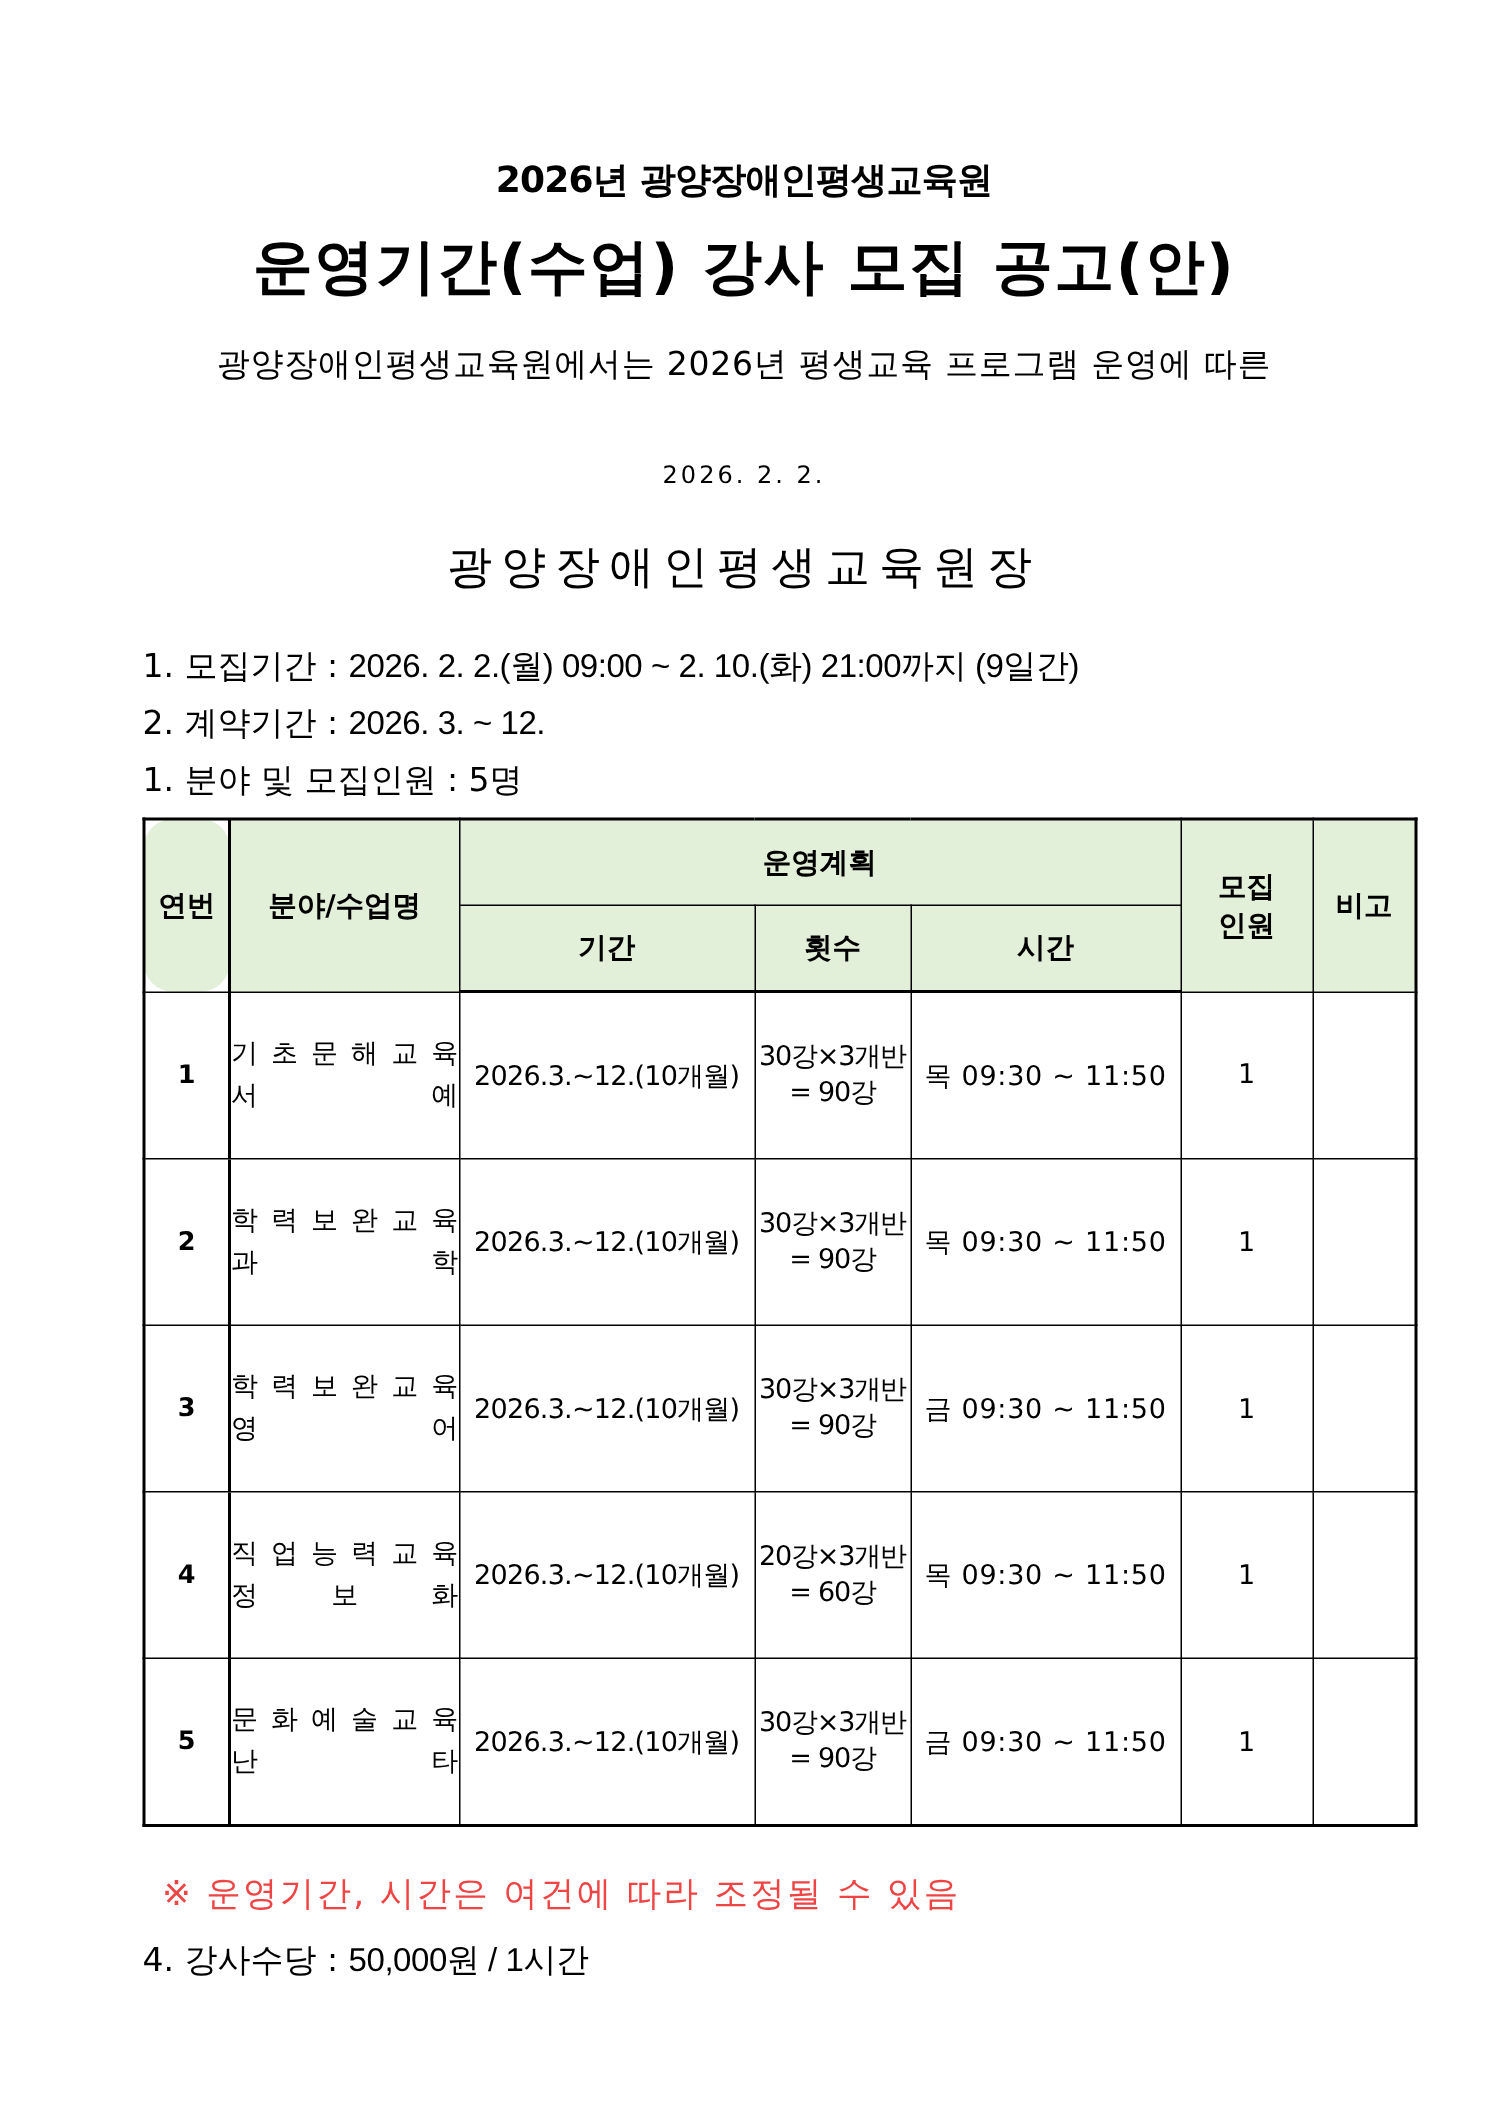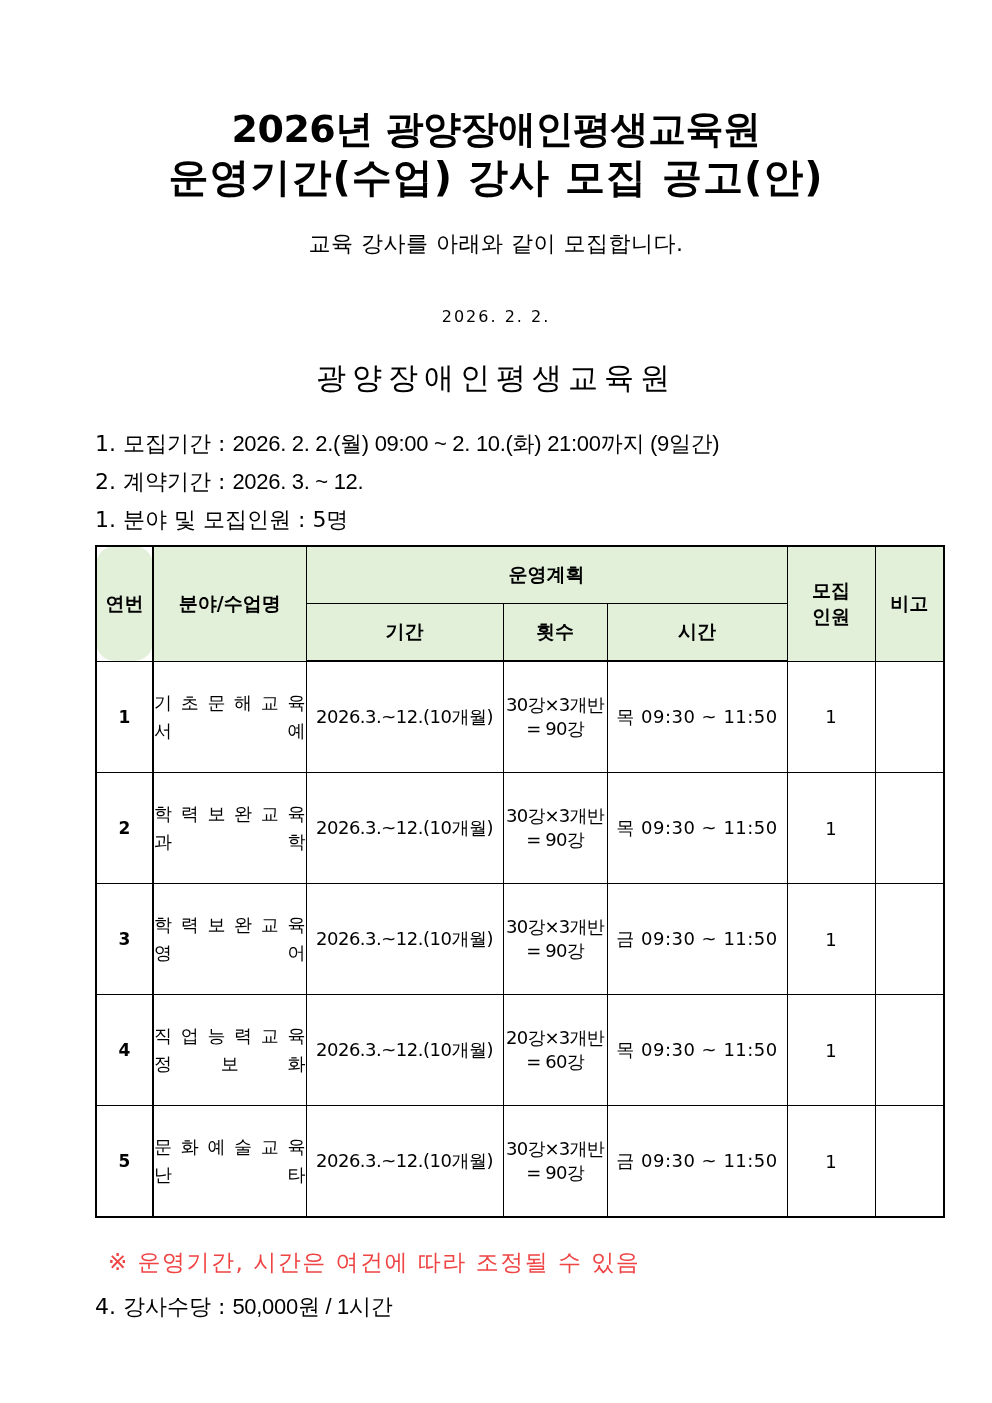--- a/index.html
+++ b/index.html
@@ -3,21 +3,21 @@
 <meta charset="utf-8">
 <style>
   html, body { margin: 0; padding: 0; background: #ffffff; }
   body {
     width: 992px; height: 1403px; position: relative; overflow: hidden;
     font-family: "DejaVu Sans", "Liberation Sans", sans-serif; color: #000;
   }
   .abs { position: absolute; }
   .center { left: 0; width: 992px; text-align: center; }
   .title1 {
-    top: 104px; font-size: 38px; font-weight: bold; letter-spacing: -0.5px;
+    top: 104px; font-size: 24px; font-weight: bold; letter-spacing: -0.5px;
   }
   .title2 {
     top: 150px; font-size: 40px; font-weight: bold; letter-spacing: 1px;
   }
   .intro {
     top: 226px; font-family: "DejaVu Sans", sans-serif; font-size: 22px; line-height: 36px;
     letter-spacing: 0.5px;
   }
   .date {
     top: 307px; font-size: 16px; letter-spacing: 2px;
@@ -64,25 +64,25 @@
     left: 108px; top: 1247px; font-size: 23px; color: #ef4444; letter-spacing: 1.5px;
   }
 </style>
 </head>
 <body>
 
 <div class="abs center title1">2026년 광양장애인평생교육원</div>
 <div class="abs center title2">운영기간(수업) 강사 모집 공고(안)</div>
 
 <div class="abs center intro">
-  <div>교육 강사를 아래와 같이 모집합니다.</div>
+  <div>광양장애인평생교육원에서는 2026년 평생교육 프로그램 운영에 따른</div>
 </div>
 
 <div class="abs center date">2026.  2.  2.</div>
-<div class="abs center signer">광양장애인평생교육원</div>
+<div class="abs center signer">광양장애인평생교육원장</div>
 
 <div class="abs item item1">
   <span class="lbl">1. 모집기간 : </span><span class="val">2026. 2. 2.(월) 09:00 ~ 2. 10.(화) 21:00까지 (9일간)</span>
 </div>
 <div class="abs item item2">
   <span class="lbl">2. 계약기간 : </span><span class="val">2026. 3. ~ 12.</span>
 </div>
 <div class="abs item item3">
   <span class="lbl">1. 분야 및 모집인원 : </span><span class="lbl">5명</span>
 </div>

